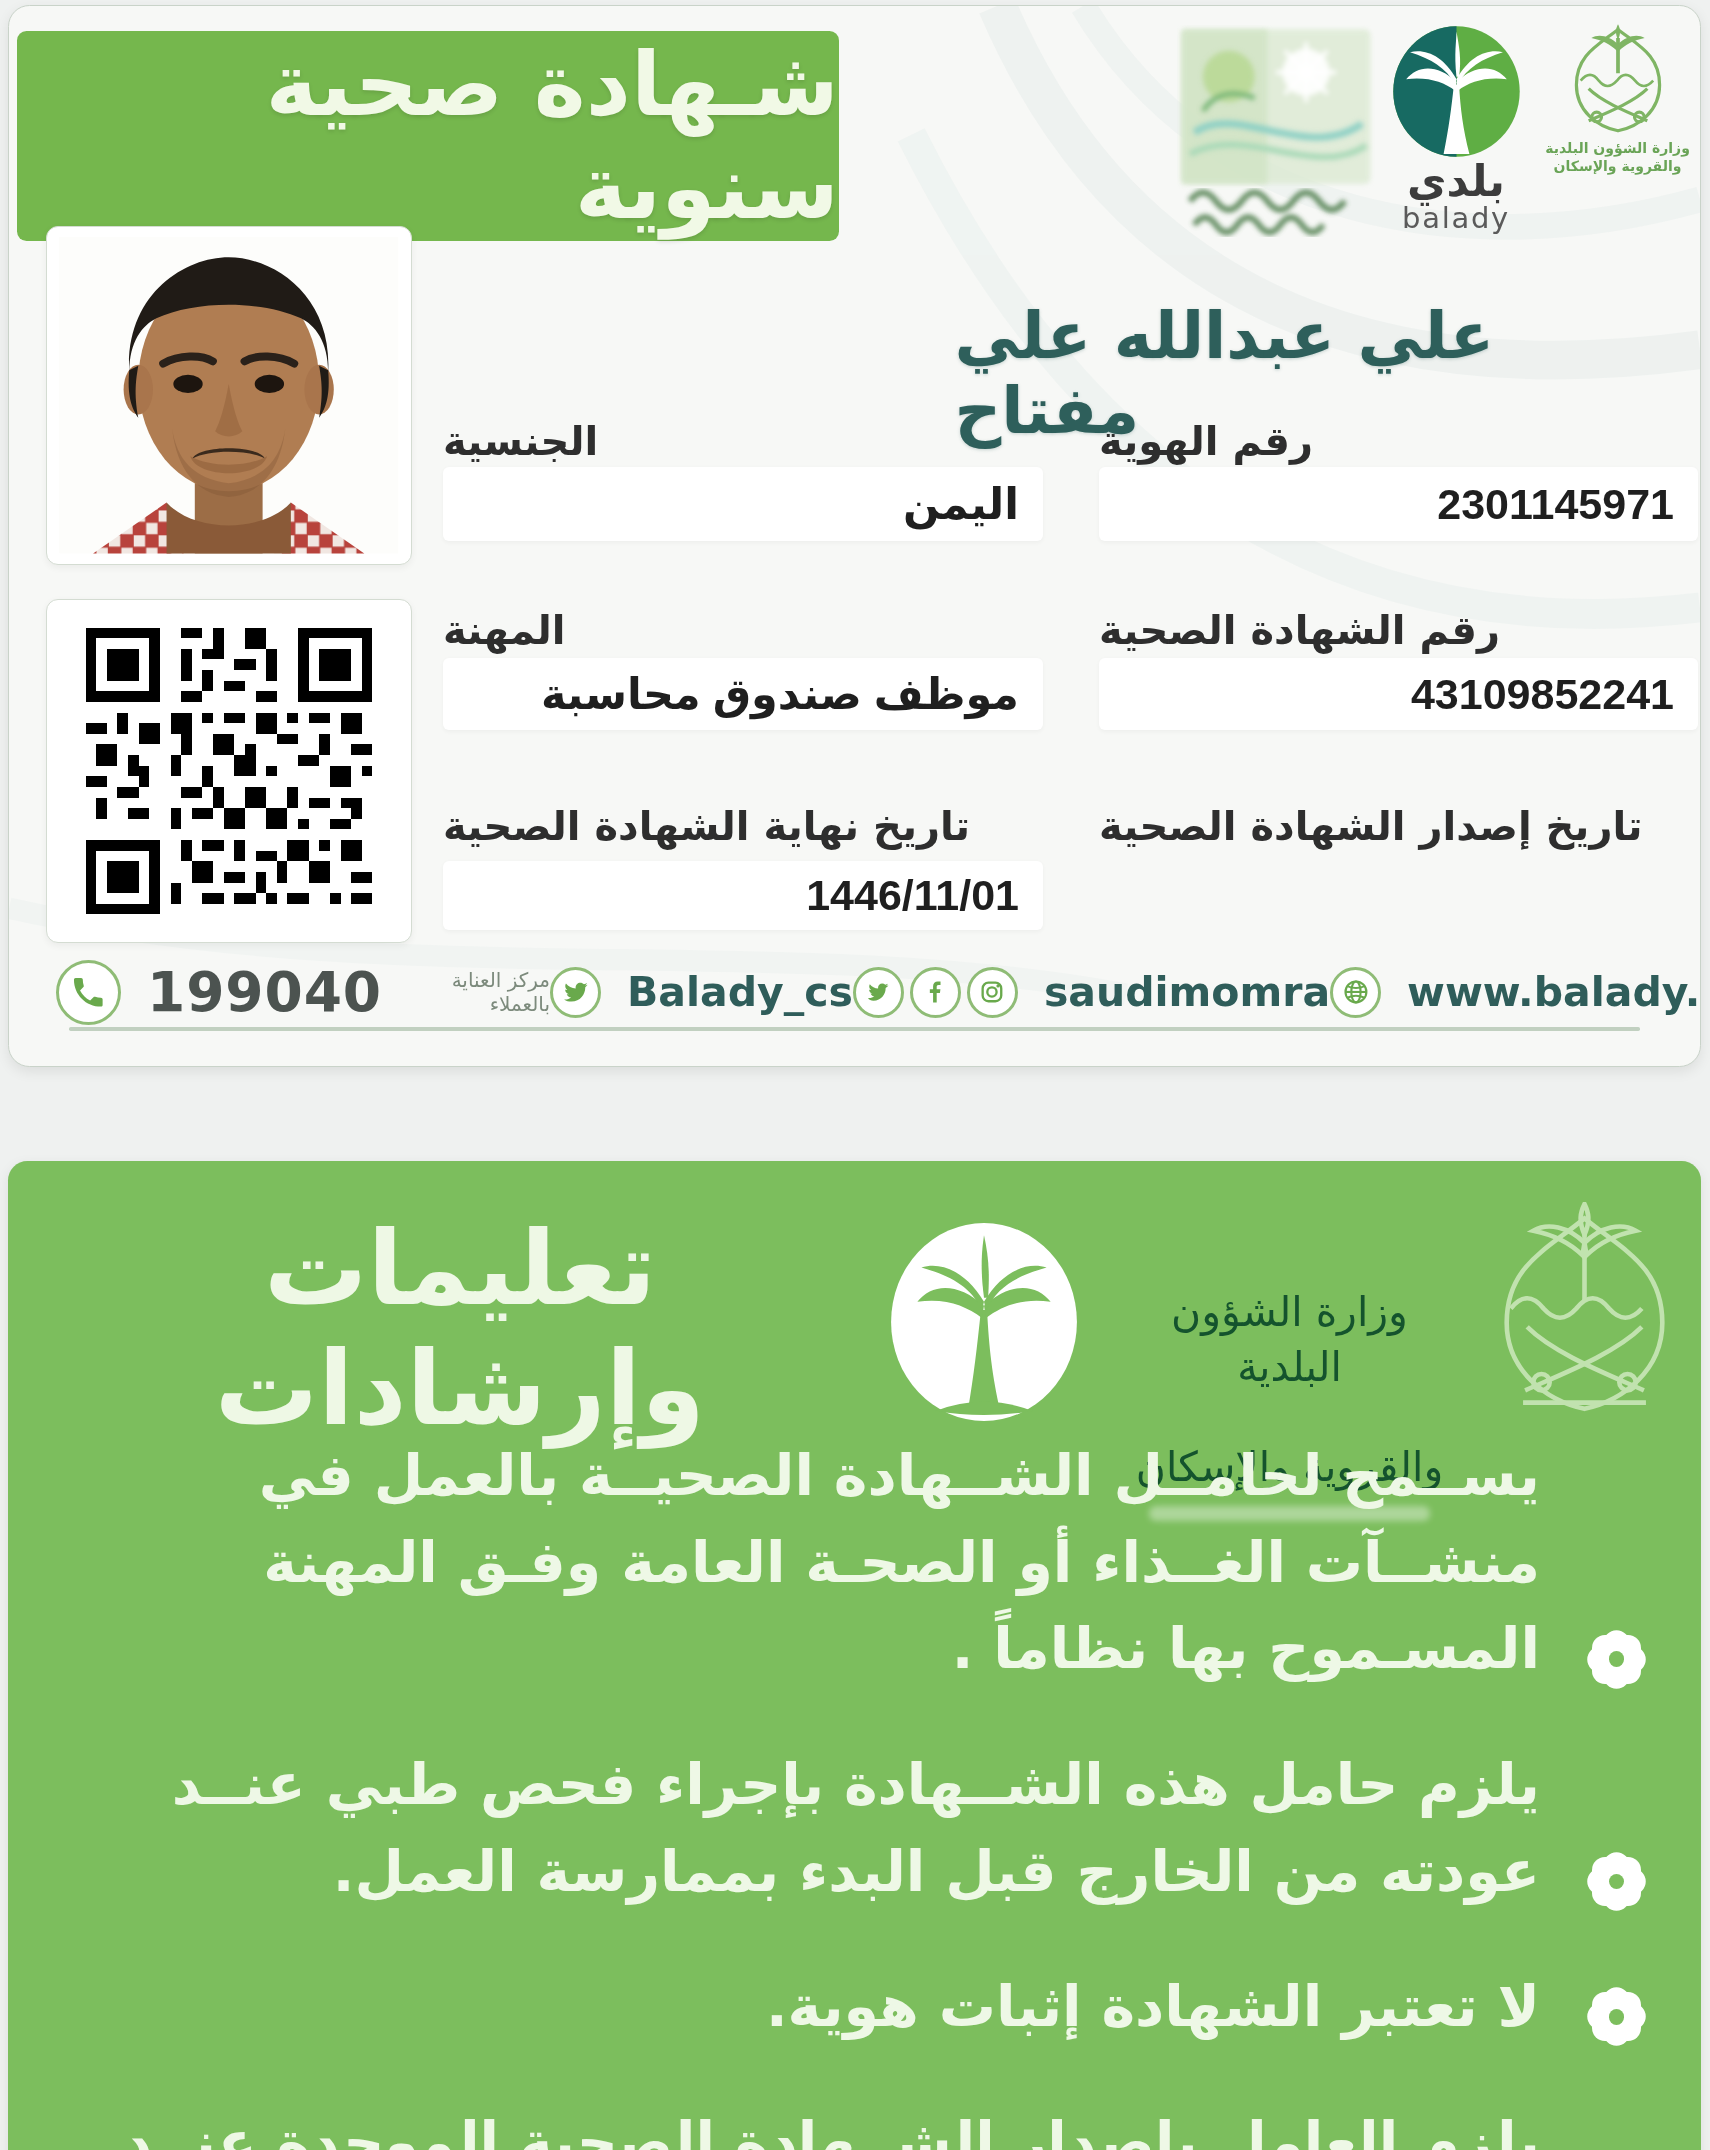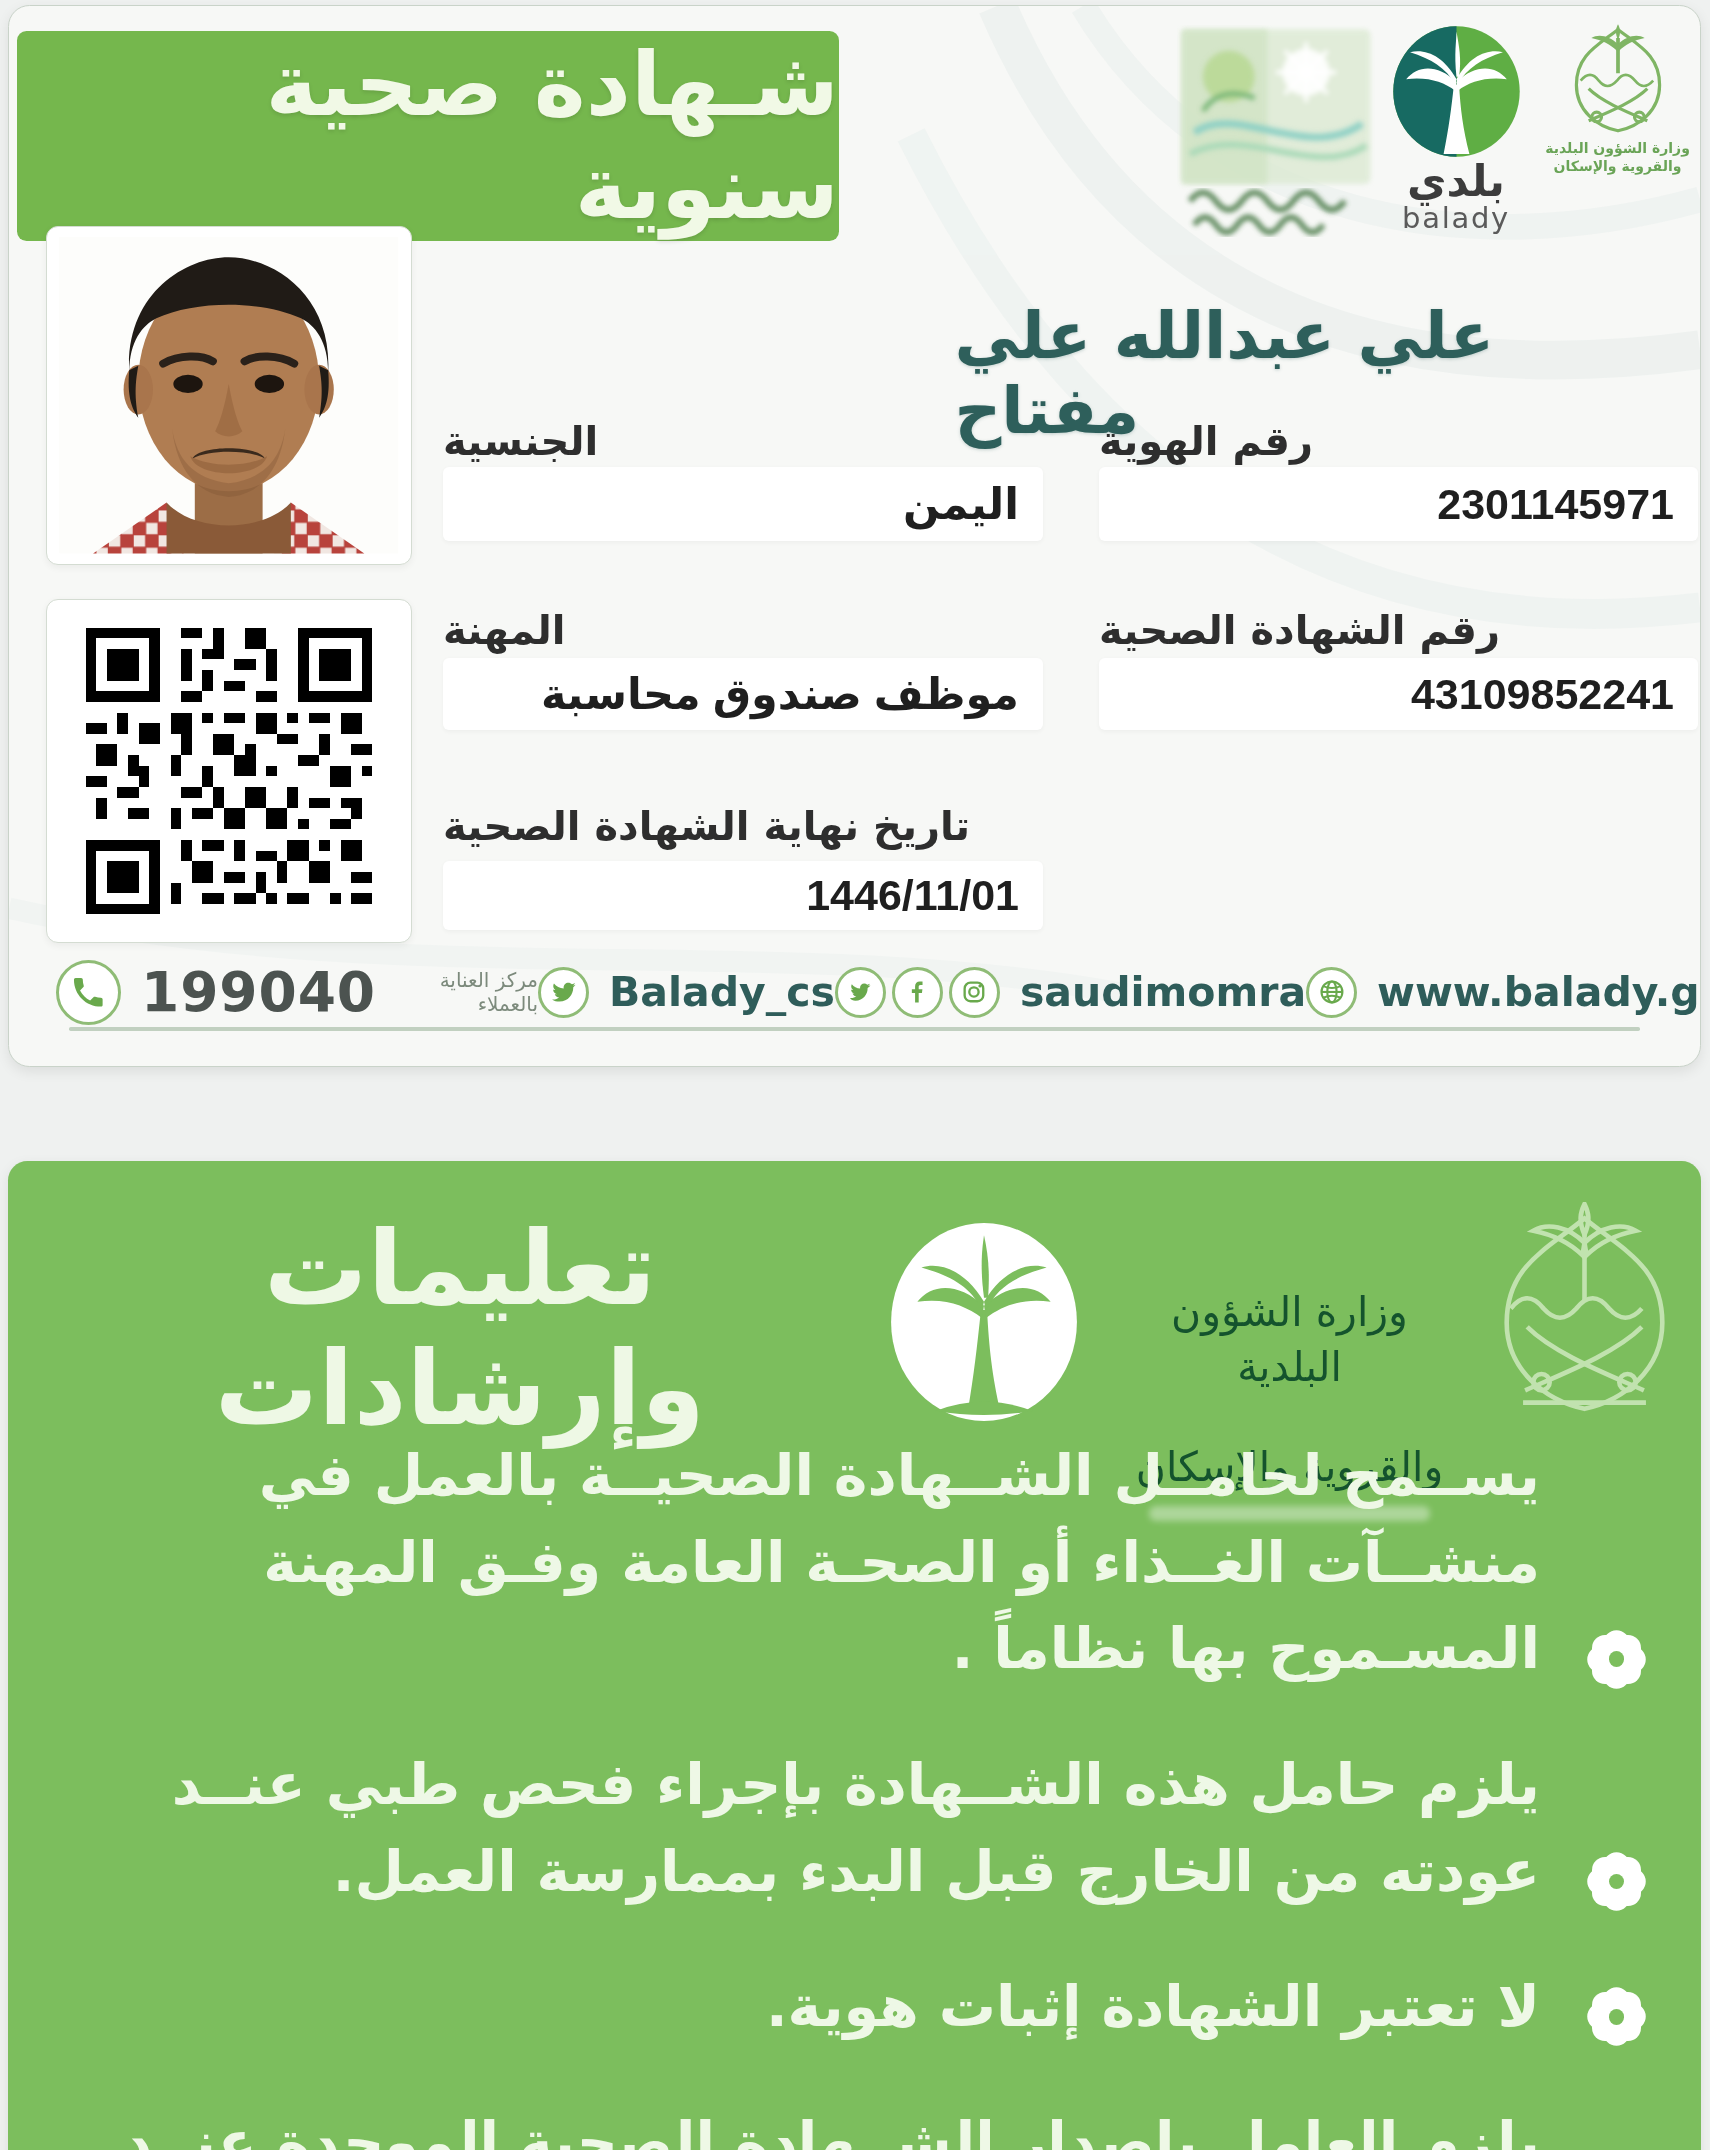--- a/index.html
+++ b/index.html
@@ -78,21 +78,21 @@
   .colM{left:434px;width:600px;}
   .lr1{top:412px;}  .br1{top:461px;height:74px;}
   .lr2{top:601px;} .br2{top:652px;height:72px;}
   .lr3{top:797px;} .br3{top:855px;height:69px;}
   
   .footer{
     position:absolute;left:0;top:945px;width:100%;height:82px;
     display:flex;align-items:center;justify-content:space-between;
     box-sizing:border-box;padding:0 47px;
   }
-  .fgroup{display:flex;align-items:center;gap:20px;}
+  .fgroup{display:flex;align-items:center;gap:26px;}
   .circ{
     border-radius:50%;background:#fff;border:3.9px solid #8fbc76;
     display:flex;align-items:center;justify-content:center;flex:0 0 auto;
     color:#69a94c;box-sizing:border-box;
   }
   .c-lg{width:65px;height:65px;}
   .c-md{width:51px;height:51px;}
   .circ svg{width:62%;height:62%;}
   .phone-num{font-size:55px;font-weight:bold;color:#4c5350;letter-spacing:0.9px;}
   .phone-cap{direction:rtl;font-size:20px;color:#7c8a7c;width:142px;line-height:1.2;}
@@ -349,20 +349,21 @@
   </div>
 
   <div class="flabel colR lr1">رقم الهوية</div>
   <div class="fbox colR br1">
     <span class="v">2301145971</span>
   </div>
   <div class="flabel colR lr2">رقم الشهادة الصحية</div>
   <div class="fbox colR br2">
     <span class="v">43109852241</span>
   </div>
+  <div class="flabel colR lr3">تاريخ إصدار الشهادة الصحية</div>
 
   <div class="flabel colM lr1">الجنسية</div>
   <div class="fbox colM br1">
     <span class="v">اليمن</span>
   </div>
   <div class="flabel colM lr2">المهنة</div>
   <div class="fbox colM br2">
     <span class="v">موظف صندوق محاسبة</span>
   </div>
   <div class="flabel colM lr3">تاريخ نهاية الشهادة الصحية</div>

